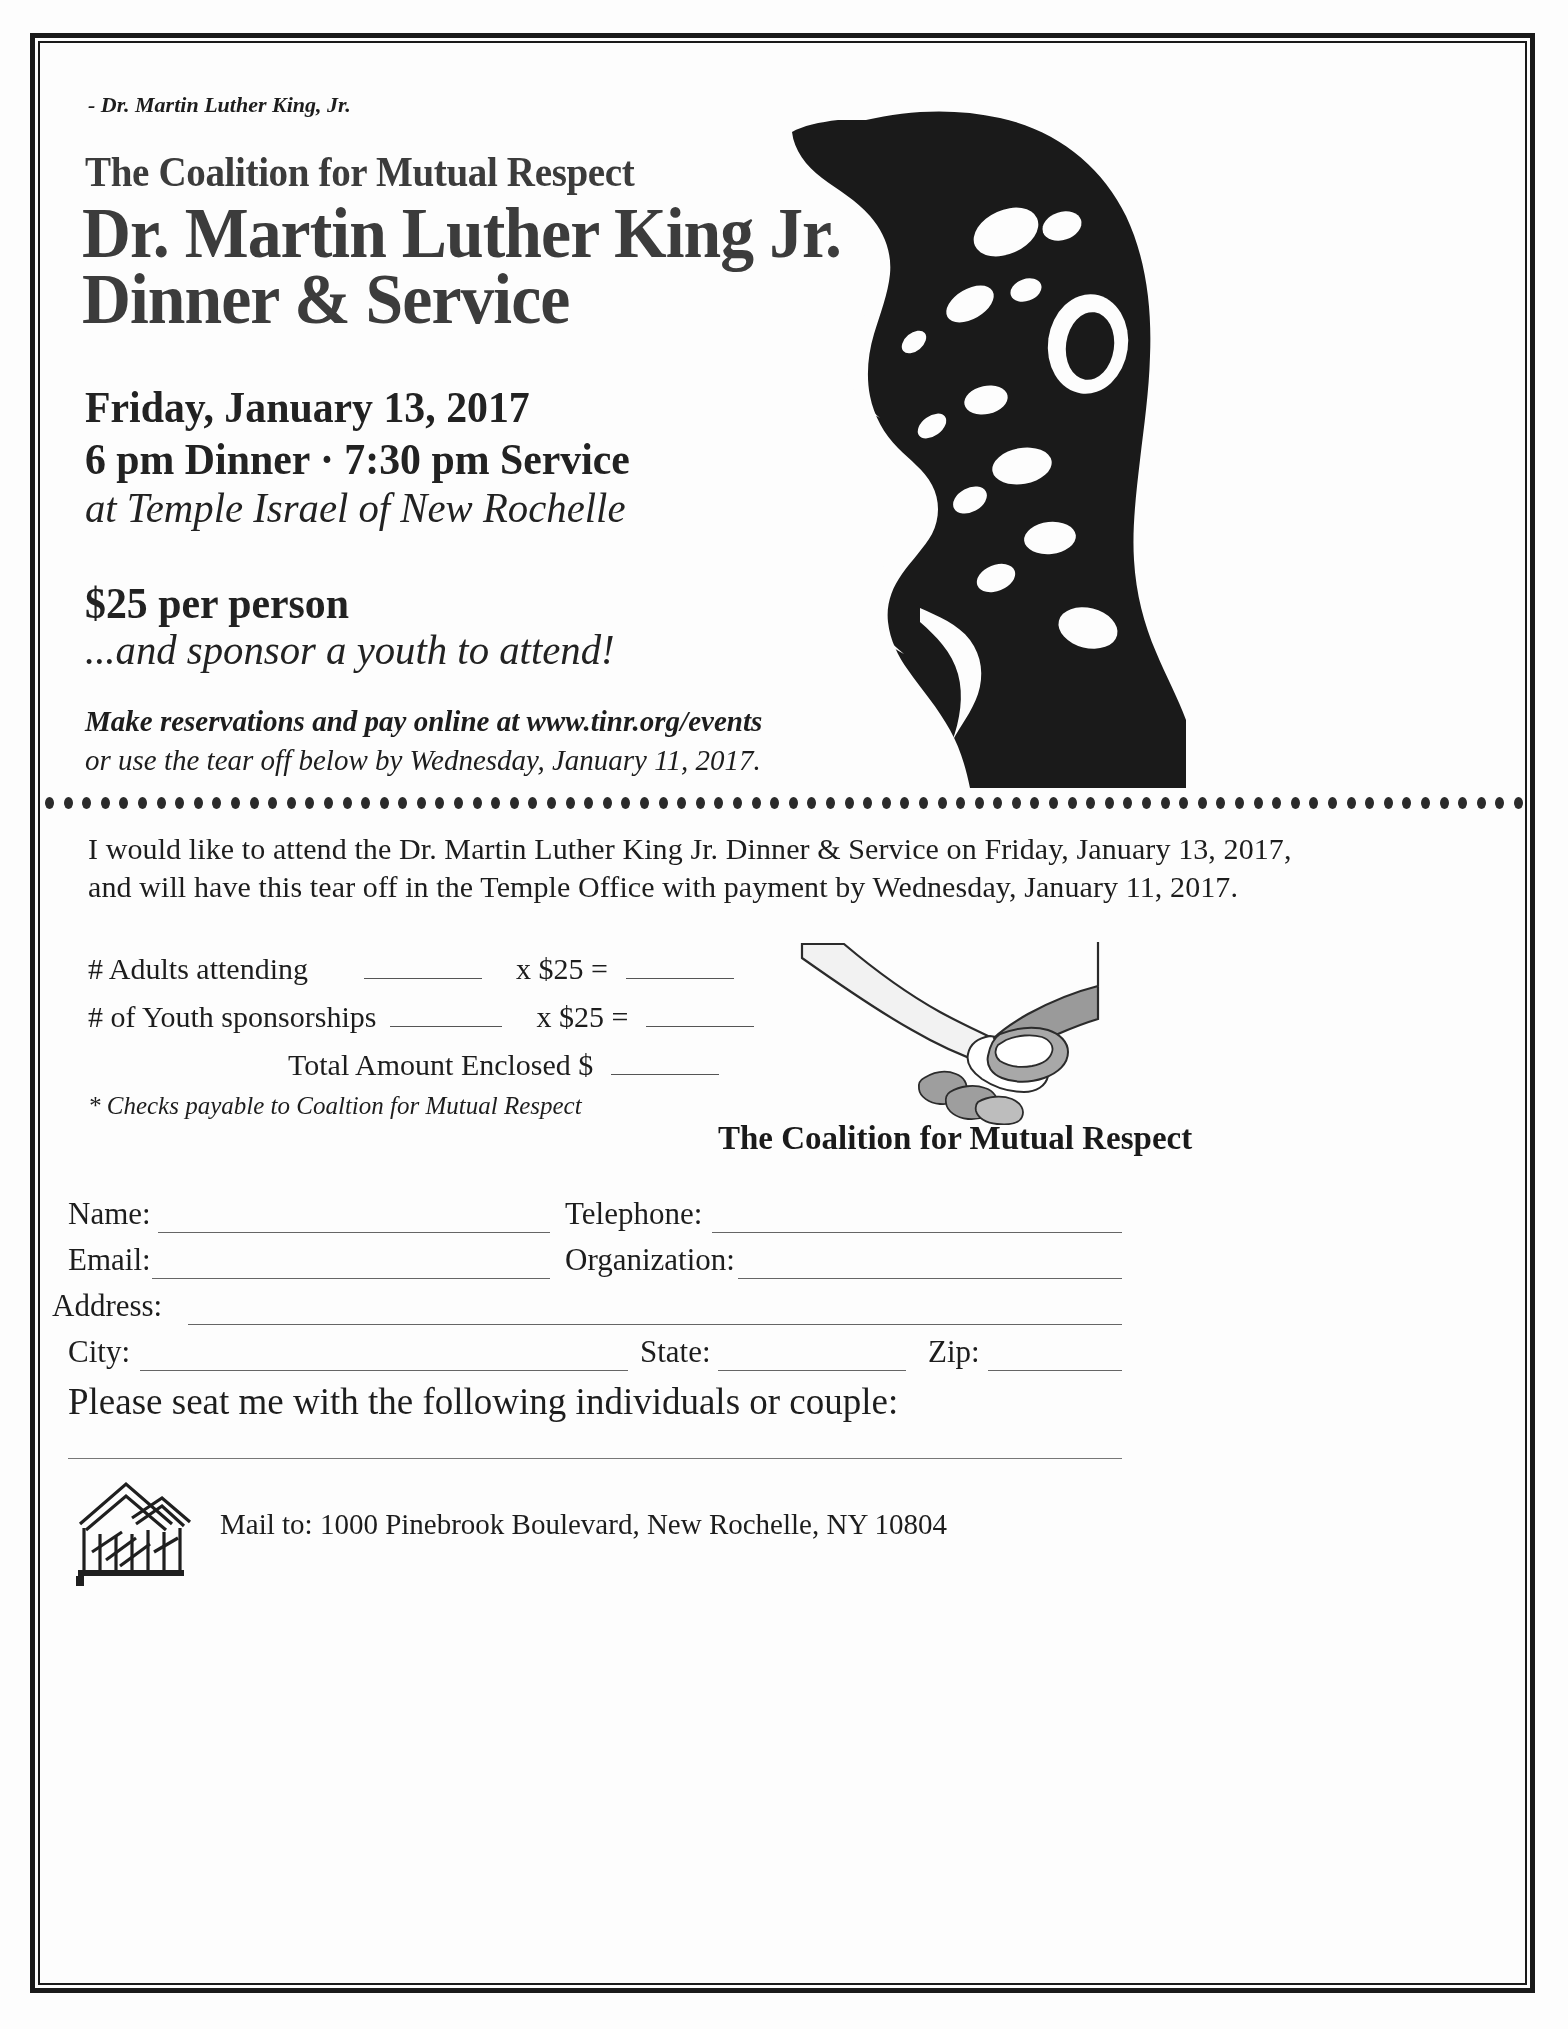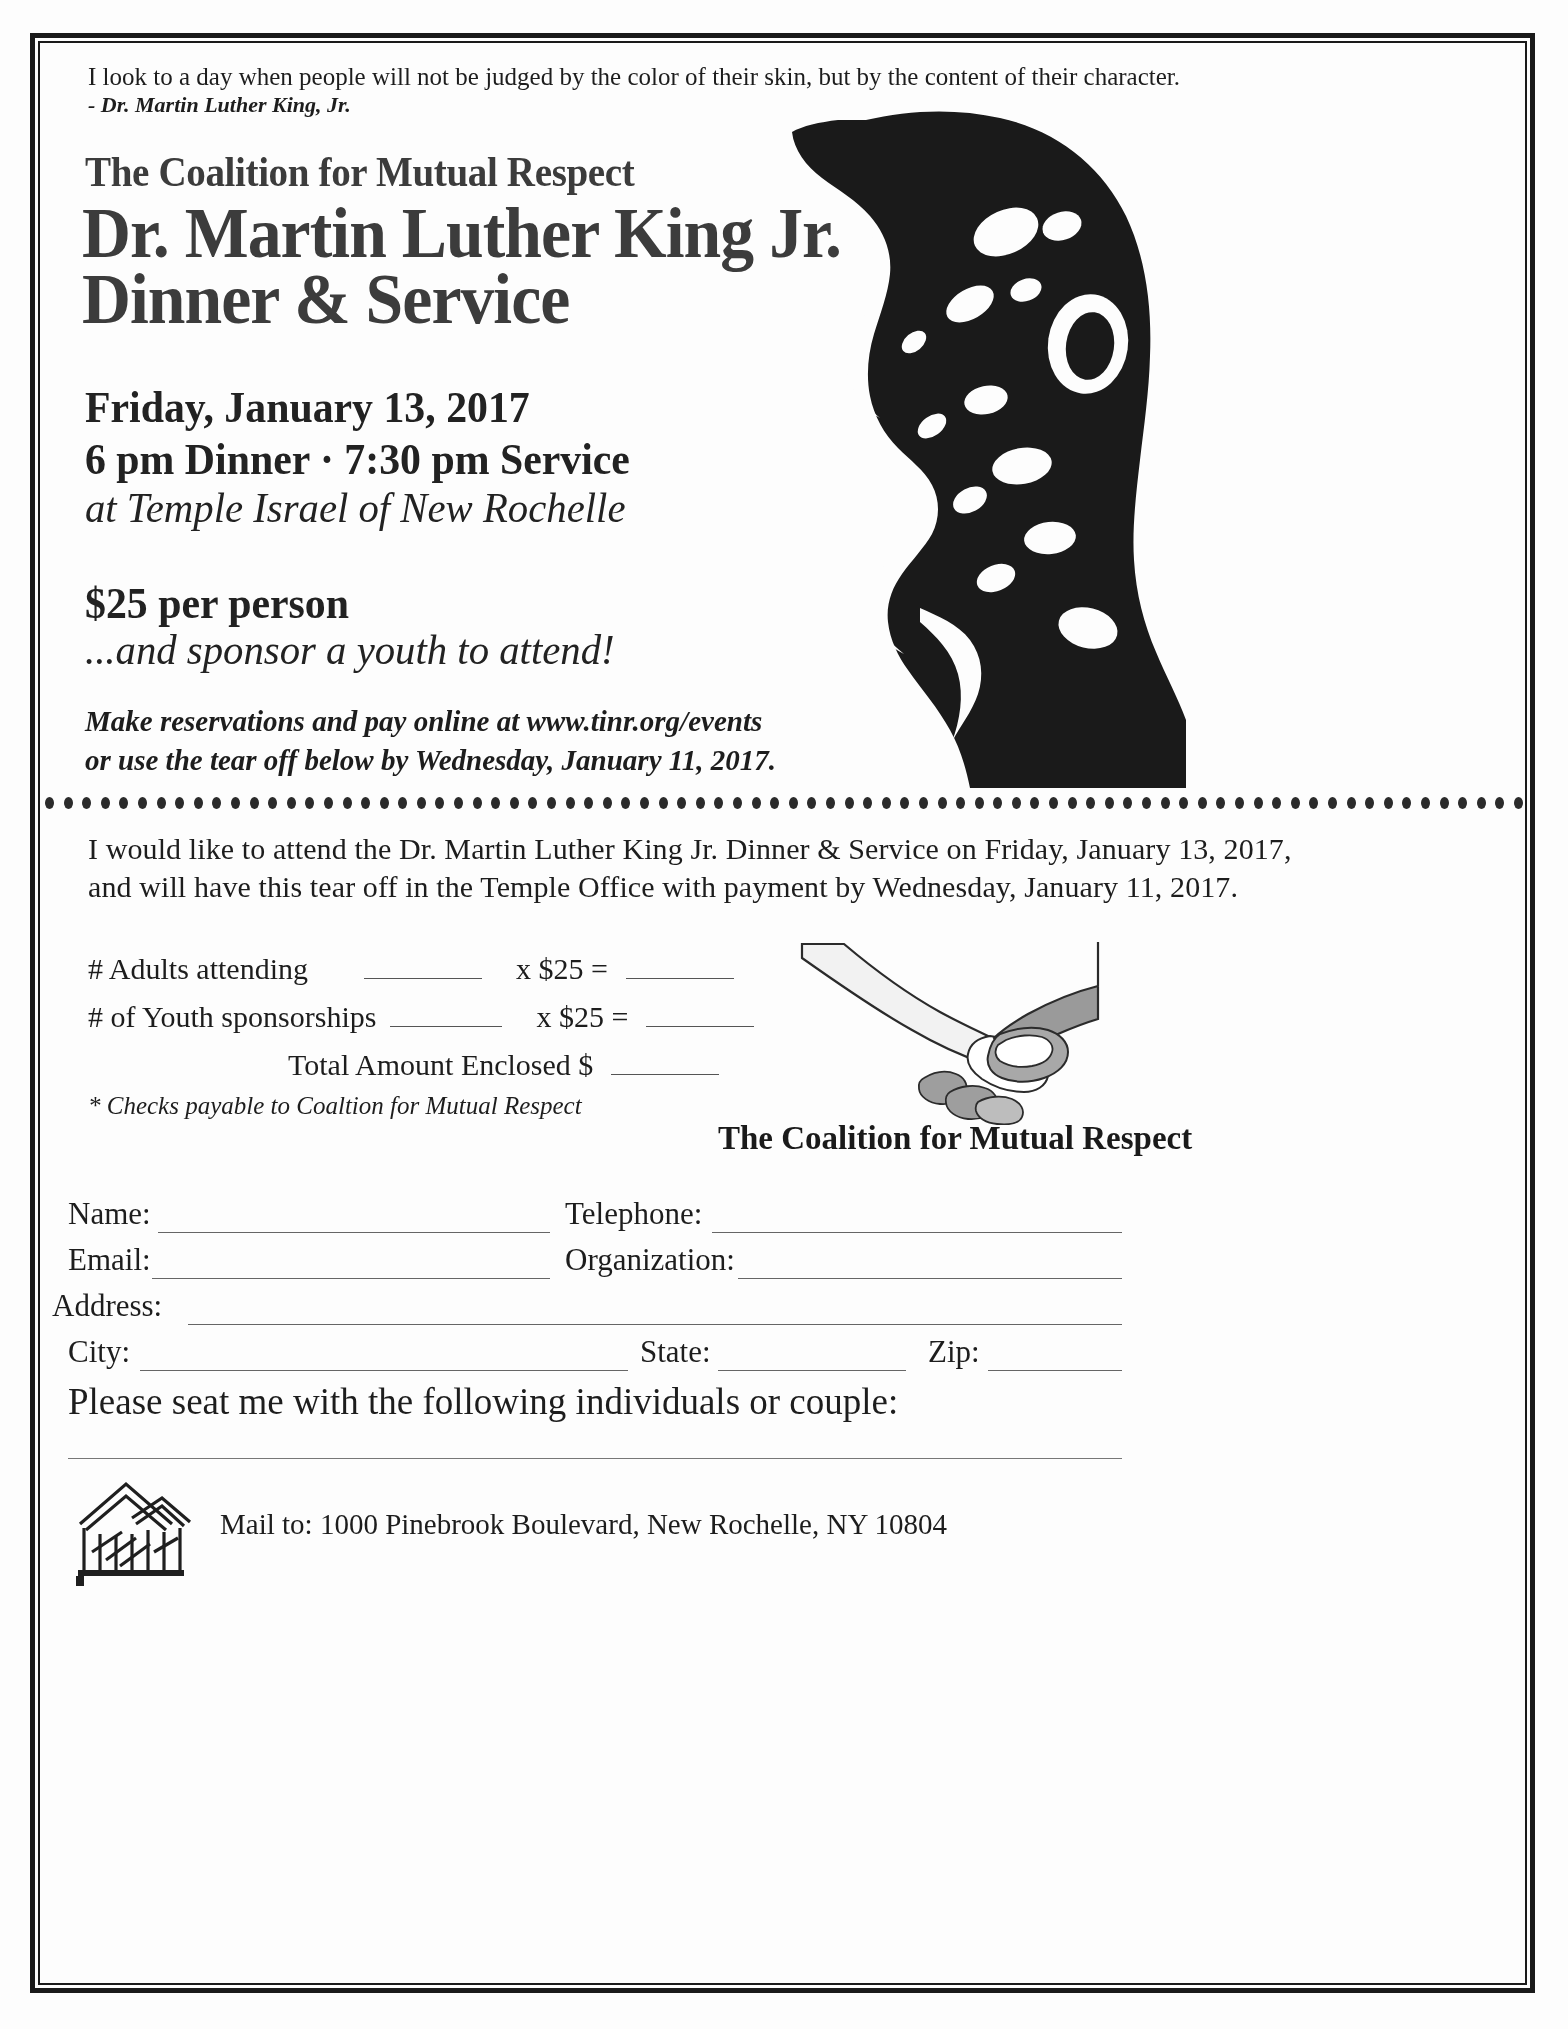--- a/index.html
+++ b/index.html
@@ -168,21 +168,20 @@
     font-weight: bold;
     color: #1d1d1d;
   }
   .res-line-2 {
     position: absolute;
     left: 85px;
     top: 744px;
     font-size: 29px;
     font-style: italic;
     color: #1d1d1d;
-    font-weight: bold;
   }
 
   
   .mlk-portrait {
     position: absolute;
     left: 670px;
     top: 108px;
     width: 520px;
     height: 680px;
     overflow: hidden;
@@ -341,21 +340,20 @@
 </head>
 <body>
 
 <div class="page">
 
   <div class="border-outer"></div>
   <div class="border-inner"></div>
 
   <div class="content">
 
-    <div class="quote">I look to a day when people will not be judged by the color of their skin, but by the content of their character.</div>
     <div class="quote-attr">- Dr. Martin Luther King, Jr.</div>
 
     <div class="mlk-portrait">
       <svg width="520" height="680" viewBox="0 0 520 680" xmlns="http://www.w3.org/2000/svg">
         <path fill="#1a1a1a" d="
           M 196,12
           C 238,2 286,0 330,10
           C 386,22 432,58 456,108
           C 476,150 482,200 480,248
           C 479,284 474,318 470,352

